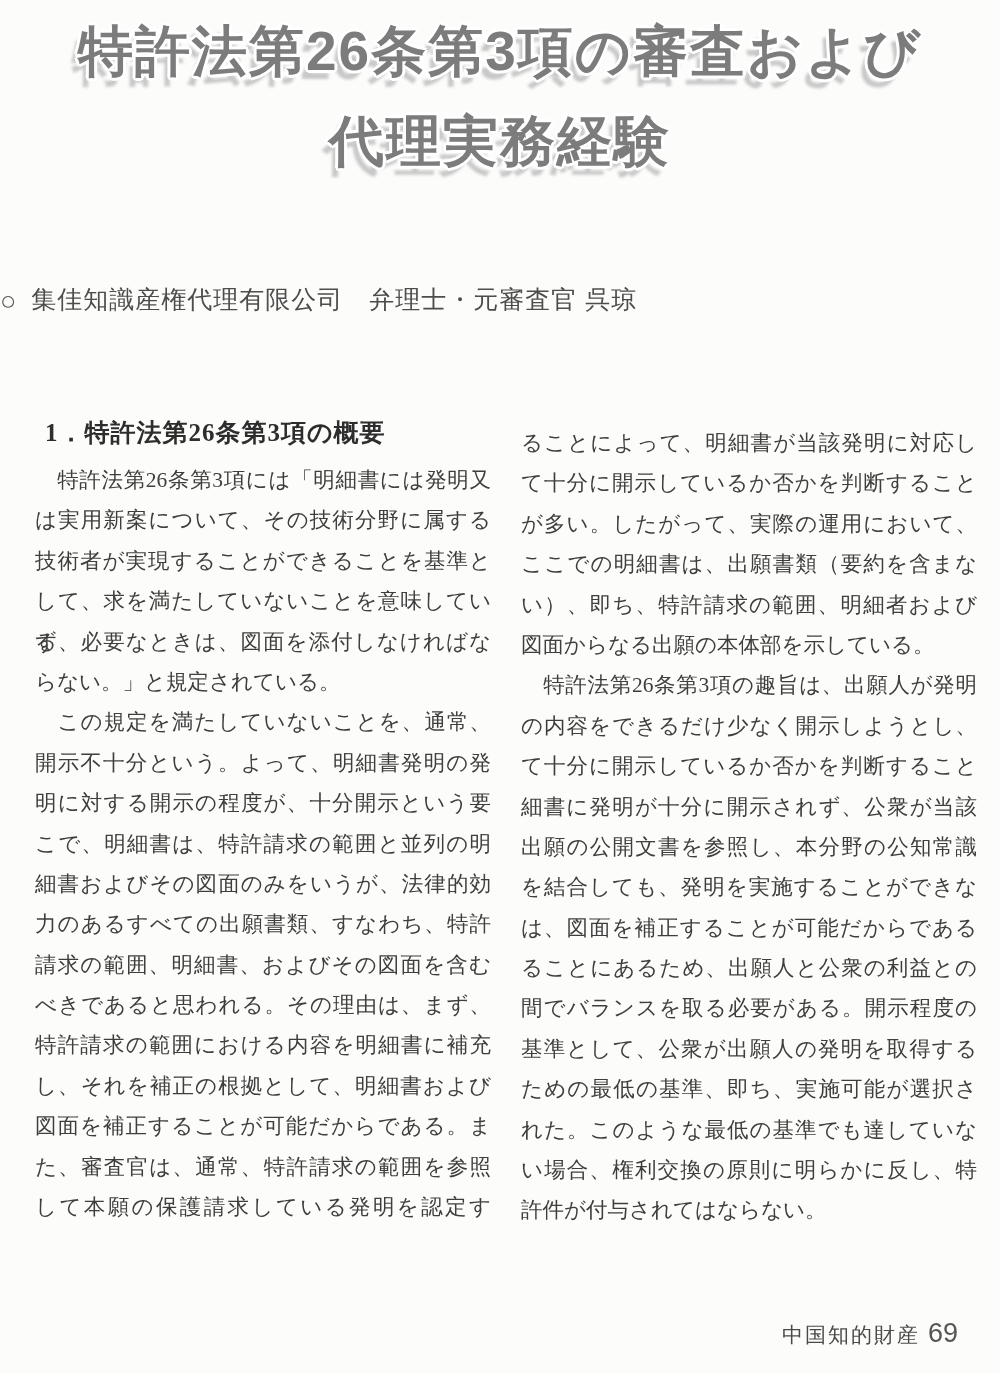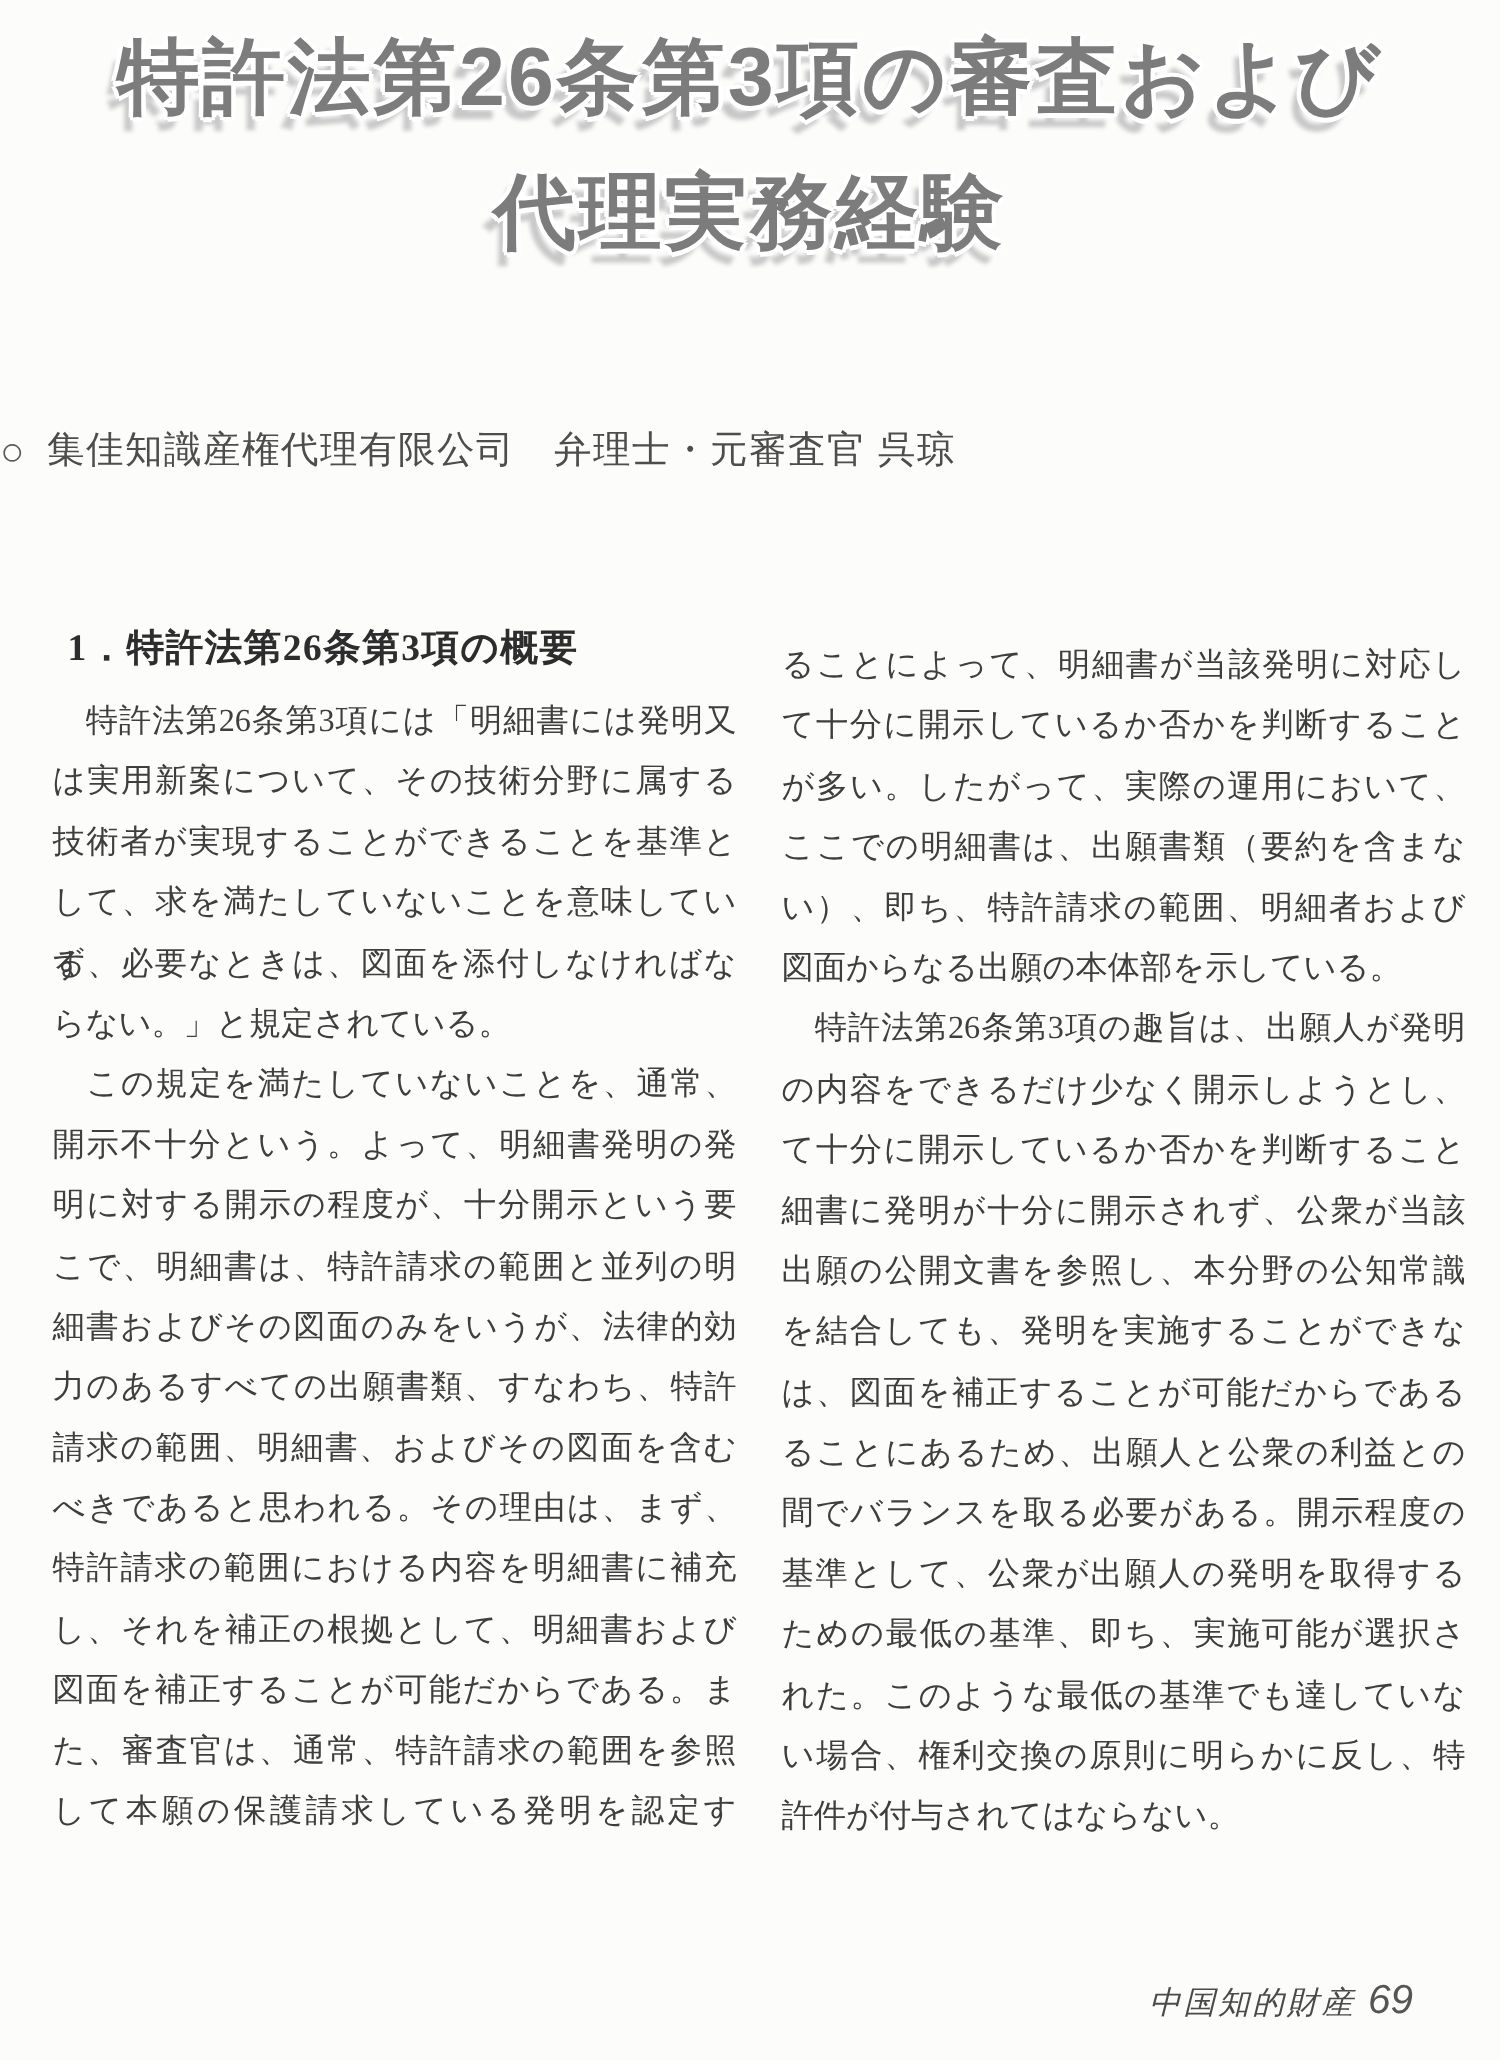--- a/index.html
+++ b/index.html
@@ -64,24 +64,23 @@
     color: #3e3e3e;
     line-height: 40.4px;
     height: 40.4px;
     text-align: justify;
     text-align-last: justify;
     text-justify: inter-character;
   }
   .tline.end { text-align-last: left; }
   .footer {
     position: absolute;
-    right: 58px;
+    right: 42px;
     bottom: 24px;
     white-space: nowrap;
-    font-style: italic;
   }
   .footer-journal {
     font-family: "Liberation Serif", serif;
     font-size: 21px;
     color: #4a4a4a;
     letter-spacing: 2px;
   }
   .footer-page {
     font-family: "Liberation Sans", sans-serif;
     font-size: 27px;

